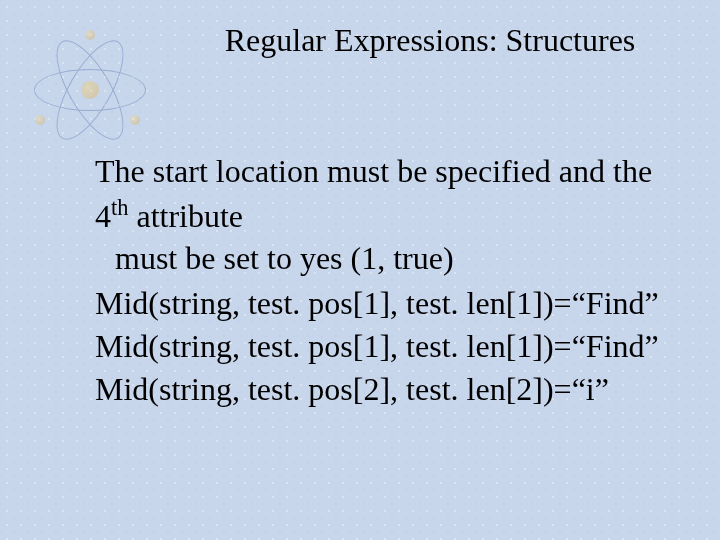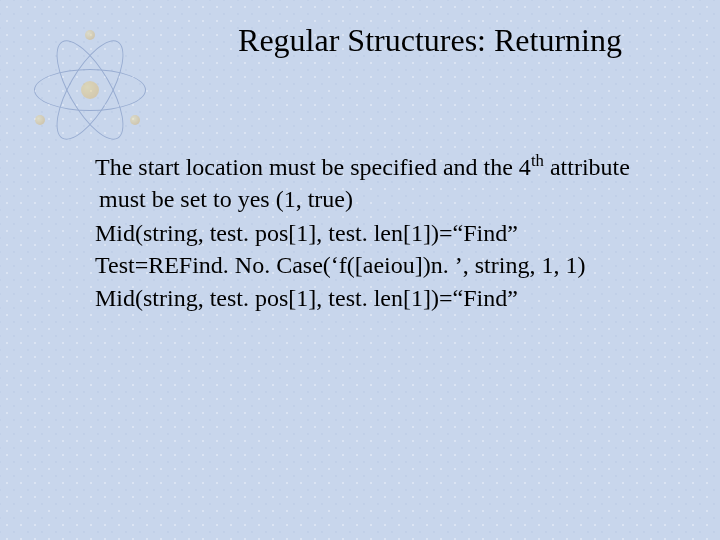--- a/index.html
+++ b/index.html
@@ -61,47 +61,47 @@
     text-align: center;
     font-size: 32px;
     line-height: 1.18;
     color: #000;
   }
   .content {
     position: absolute;
     top: 150px;
     left: 95px;
     width: 590px;
-    font-size: 24px;
+    font-size: 32px;
     line-height: 1.34;
     color: #000;
   }
   .intro { margin-bottom: 2px; }
-  .indent { margin-left: 4px; font-family: Liberation Serif, serif; }
+  .indent { margin-left: 20px; font-family: Liberation Serif, serif; }
   .code-line { }
   sup { font-size: 0.7em; }
 </style>
 </head>
 <body>
 
 <div class="atom">
   <div class="orbit o1"></div>
   <div class="orbit o2"></div>
   <div class="orbit o3"></div>
   <div class="nucleus"></div>
   <div class="electron" style="top:10px;left:65px;"></div>
   <div class="electron" style="top:95px;left:15px;"></div>
   <div class="electron" style="top:95px;left:110px;"></div>
 </div>
 
 <div class="title-block">
-  <span>Regular Structures: Returning</span><br>
+  <span>Regular Expressions: Structures</span><br>
 </div>
 
 <div class="content">
   <div class="intro">
     <span>The start location must be specified and the 4</span><sup>th</sup><span> attribute</span>
     <div class="indent">must be set to yes (1, true)</div>
   </div>
   <div class="code-line">Mid(string, test. pos[1], test. len[1])=“Find”</div>
-  <div class="code-line">Test=REFind. No. Case(‘f([aeiou])n. ’, string, 1, 1)</div>
   <div class="code-line">Mid(string, test. pos[1], test. len[1])=“Find”</div>
+  <div class="code-line">Mid(string, test. pos[2], test. len[2])=“i”</div>
 </div>
 
 </body></html>

